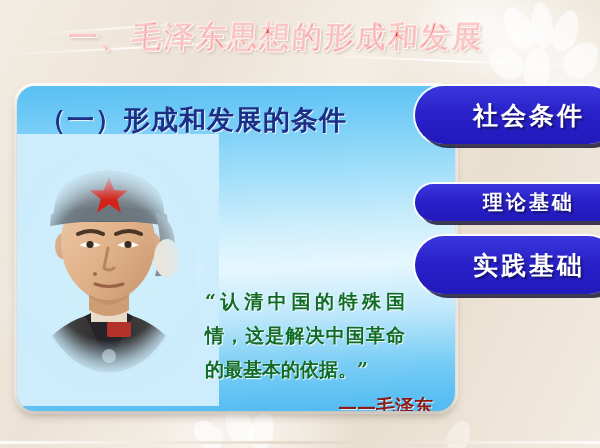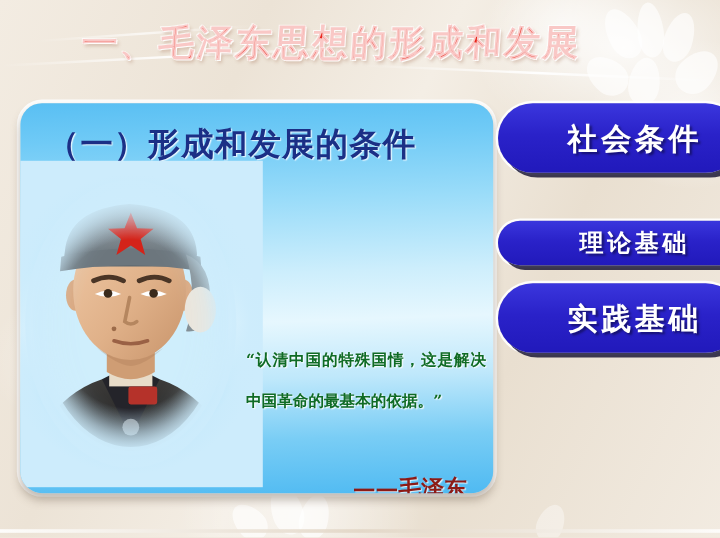--- a/index.html
+++ b/index.html
@@ -41,20 +41,21 @@
   
   #panel{
     position:absolute;left:17px;top:86px;width:394px;height:325px;
     border-radius:18px;
     background:linear-gradient(178deg,
        #59bff3 0%, #6fcaf6 10%, #9adcf9 26%,
        #cdeefc 44%, #e6f7fe 56%, #bfe8fb 70%,
        #79cdf5 85%, #4fbaf2 100%);
     box-shadow:0 5px 8px rgba(120,105,88,.45), 0 0 0 3px rgba(255,255,255,.92);
     overflow:hidden;
+    padding-left:44px;
   }
   #panel-heading{
     position:absolute;left:22px;top:16px;
     font-size:27px;font-weight:bold;color:#1b2f86;
     letter-spacing:1px;white-space:nowrap;
     font-family:"DejaVu Serif","Liberation Serif",serif;
     text-shadow:1px 1px 1px rgba(255,255,255,.85);
   }
 
   
@@ -70,21 +71,21 @@
     position:absolute;left:-22px;top:-16px;width:220px;height:272px;
     background:radial-gradient(ellipse 52% 46% at 50% 50%,
        rgba(210,238,252,0) 56%, rgba(205,236,252,.55) 72%,
        rgba(205,236,252,.95) 86%, rgba(205,236,252,1) 100%);
   }
 
   
   #quote{
     position:absolute;left:188px;top:198px;width:200px;
     font-family:"DejaVu Serif","Liberation Serif",serif;
-    font-size:13px;font-weight:bold;line-height:34px;
+    font-size:19px;font-weight:bold;line-height:34px;
     color:#0f6b25;letter-spacing:0px;
     text-shadow:1px 1px 1px rgba(255,255,255,.9),0 0 2px rgba(255,255,255,.6);
     text-align:justify;text-align-last:left;
   }
   #quote-attrib{
     position:absolute;right:22px;top:308px;
     font-family:"DejaVu Serif","Liberation Serif",serif;
     font-size:19px;font-weight:bold;color:#8c1a16;
     text-shadow:1px 1px 1px rgba(255,255,255,.85);
     white-space:nowrap;

